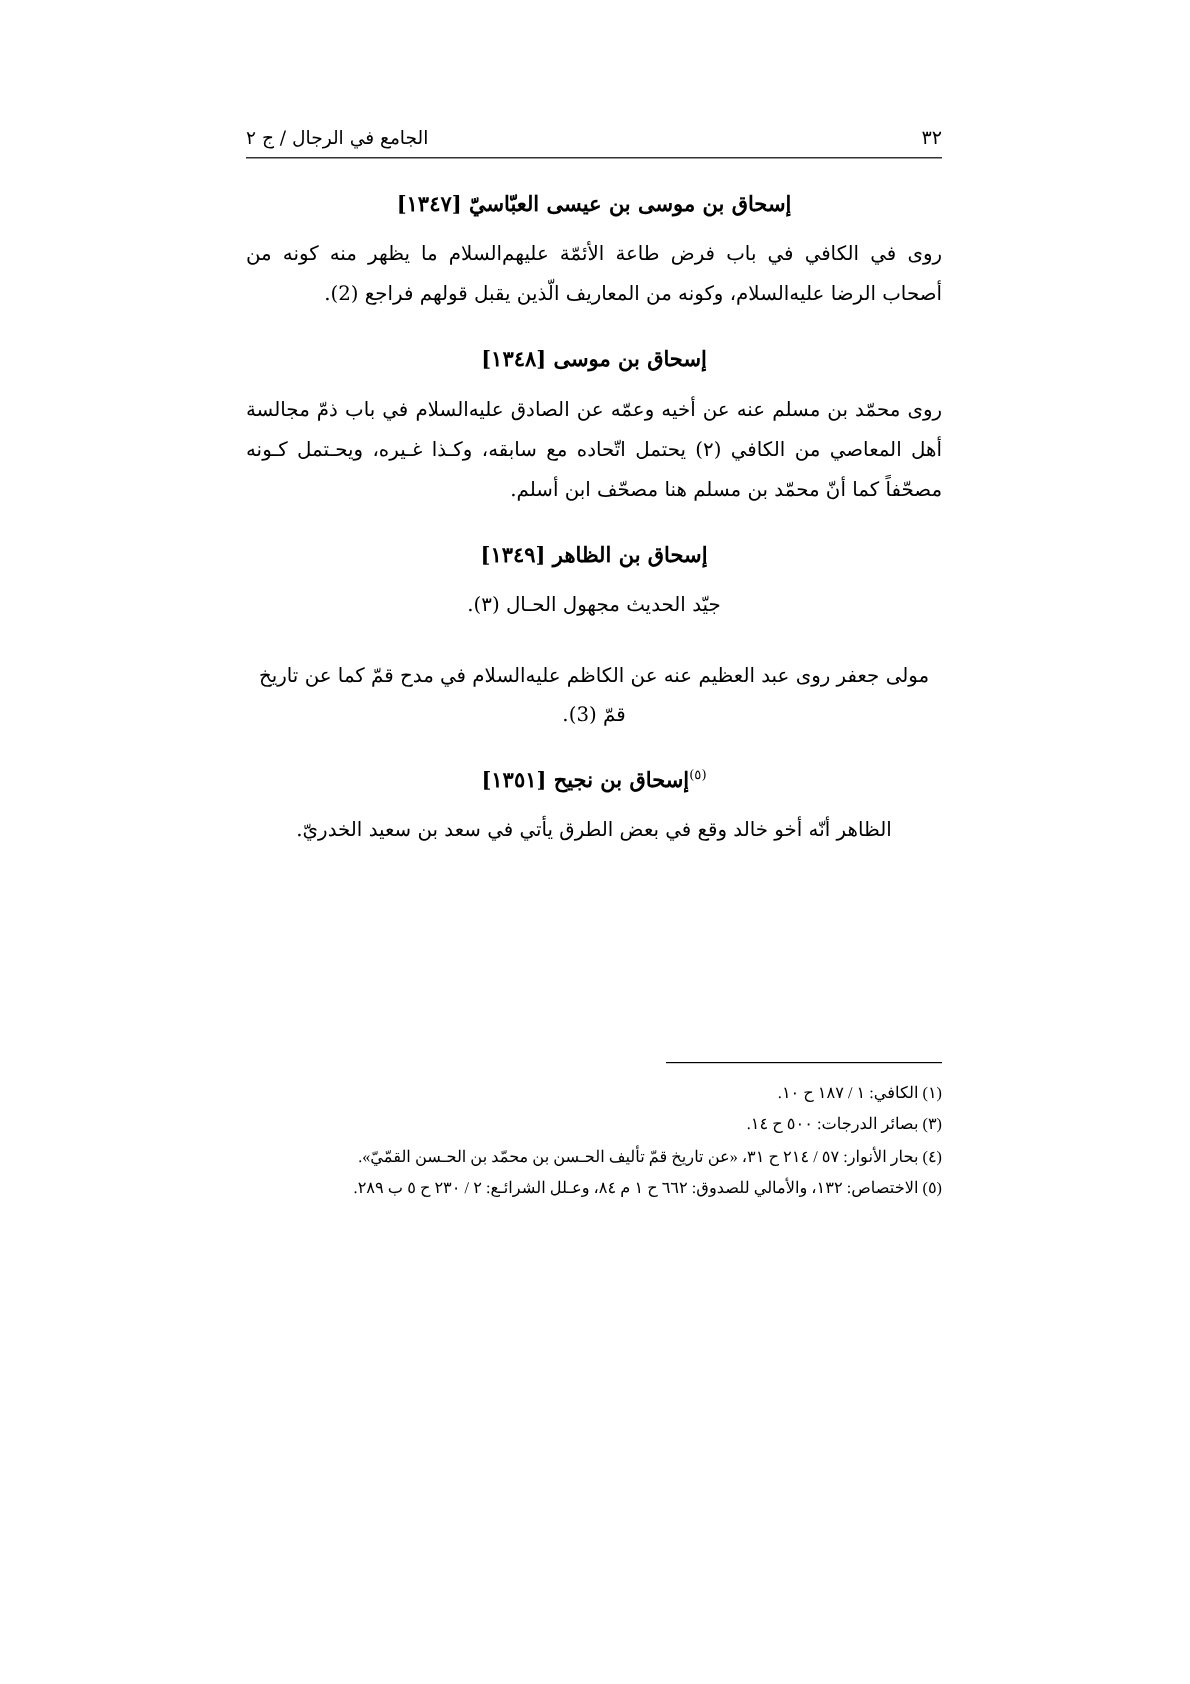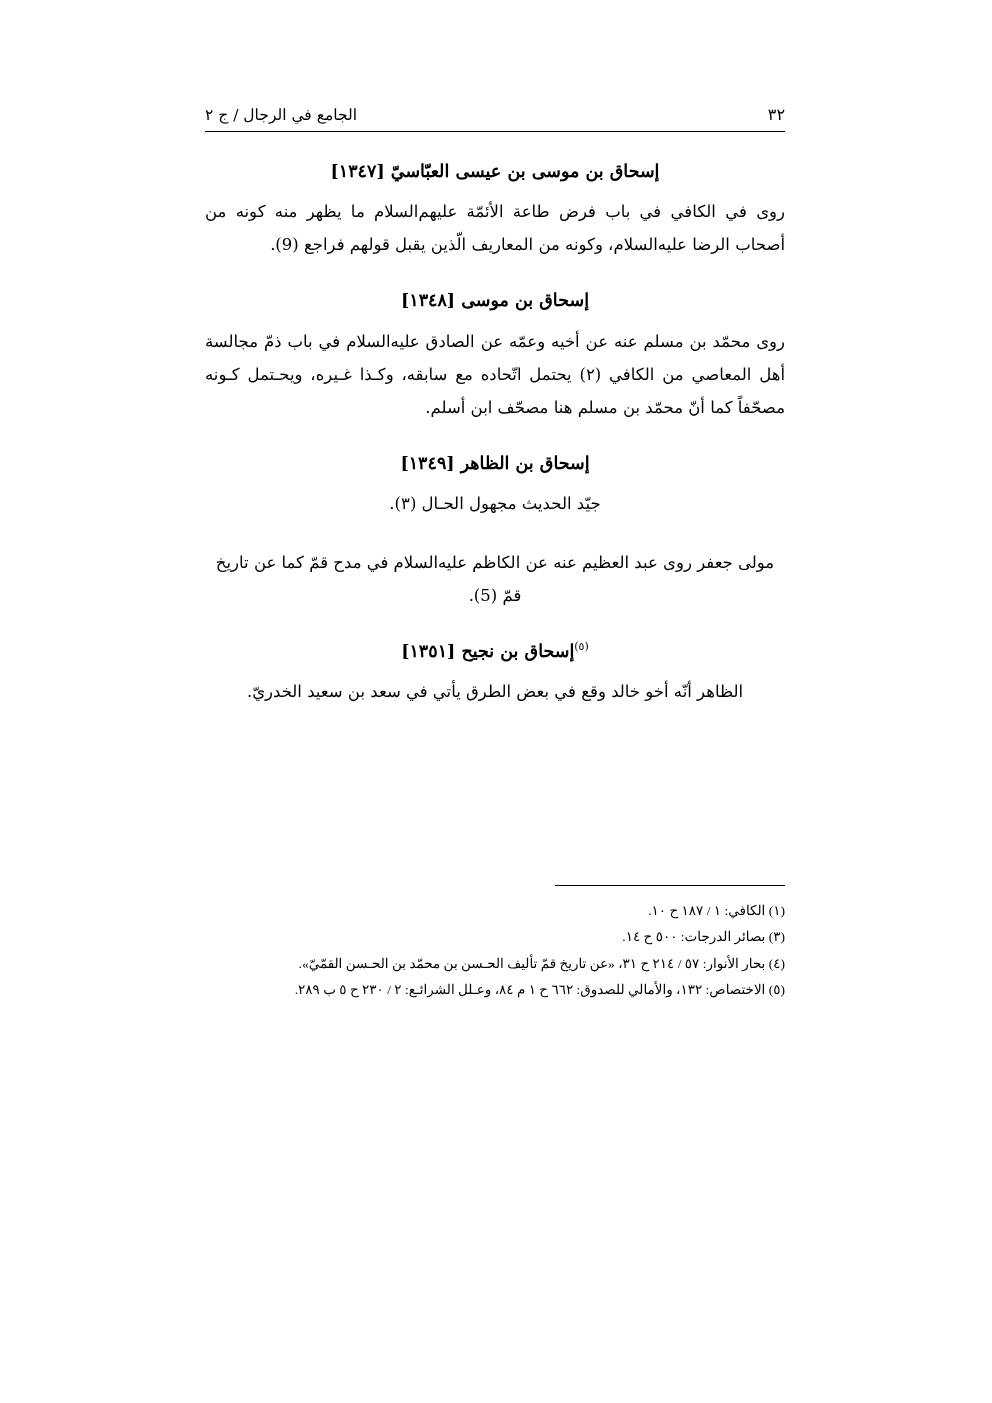--- a/index.html
+++ b/index.html
@@ -115,41 +115,41 @@
     <div class="header-row">
       <span class="header-title">الجامع في الرجال / ج ٢</span>
       <span class="header-page">٣٢</span>
     </div>
 
     <div class="entry">
       <div class="entry-title">
         <span>إسحاق بن موسى بن عيسى العبّاسيّ</span>
         <span>[١٣٤٧]</span>
       </div>
-      <div class="entry-body">روى في الكافي في باب فرض طاعة الأئمّة عليهم‌السلام ما يظهر منه كونه من أصحاب الرضا عليه‌السلام، وكونه من المعاريف الّذين يقبل قولهم فراجع (9).</div>
+      <div class="entry-body">روى في الكافي في باب فرض طاعة الأئمّة عليهم‌السلام ما يظهر منه كونه من أصحاب الرضا عليه‌السلام، وكونه من المعاريف الّذين يقبل قولهم فراجع (2).</div>
     </div>
 
     <div class="entry">
       <div class="entry-title">
         <span>إسحاق بن موسى</span>
         <span>[١٣٤٨]</span>
       </div>
       <div class="entry-body">روى محمّد بن مسلم عنه عن أخيه وعمّه عن الصادق عليه‌السلام في باب ذمّ مجالسة أهل المعاصي من الكافي (٢) يحتمل اتّحاده مع سابقه، وكـذا غـيره، ويحـتمل كـونه مصحّفاً كما أنّ محمّد بن مسلم هنا مصحّف ابن أسلم.</div>
     </div>
 
     <div class="entry">
       <div class="entry-title">
         <span>إسحاق بن الظاهر</span>
         <span>[١٣٤٩]</span>
       </div>
       <div class="entry-body short">جيّد الحديث مجهول الحـال (٣).</div>
     </div>
 
     <div class="entry">
-      <div class="entry-body short">مولى جعفر روى عبد العظيم عنه عن الكاظم عليه‌السلام في مدح قمّ كما عن تاريخ قمّ (5).</div>
+      <div class="entry-body short">مولى جعفر روى عبد العظيم عنه عن الكاظم عليه‌السلام في مدح قمّ كما عن تاريخ قمّ (3).</div>
     </div>
 
     <div class="entry">
       <div class="entry-title">
         <span class="sup">(٥)</span><span>إسحاق بن نجيح</span>
         <span>[١٣٥١]</span>
       </div>
       <div class="entry-body short">الظاهر أنّه أخو خالد وقع في بعض الطرق يأتي في سعد بن سعيد الخدريّ.</div>
     </div>
 

